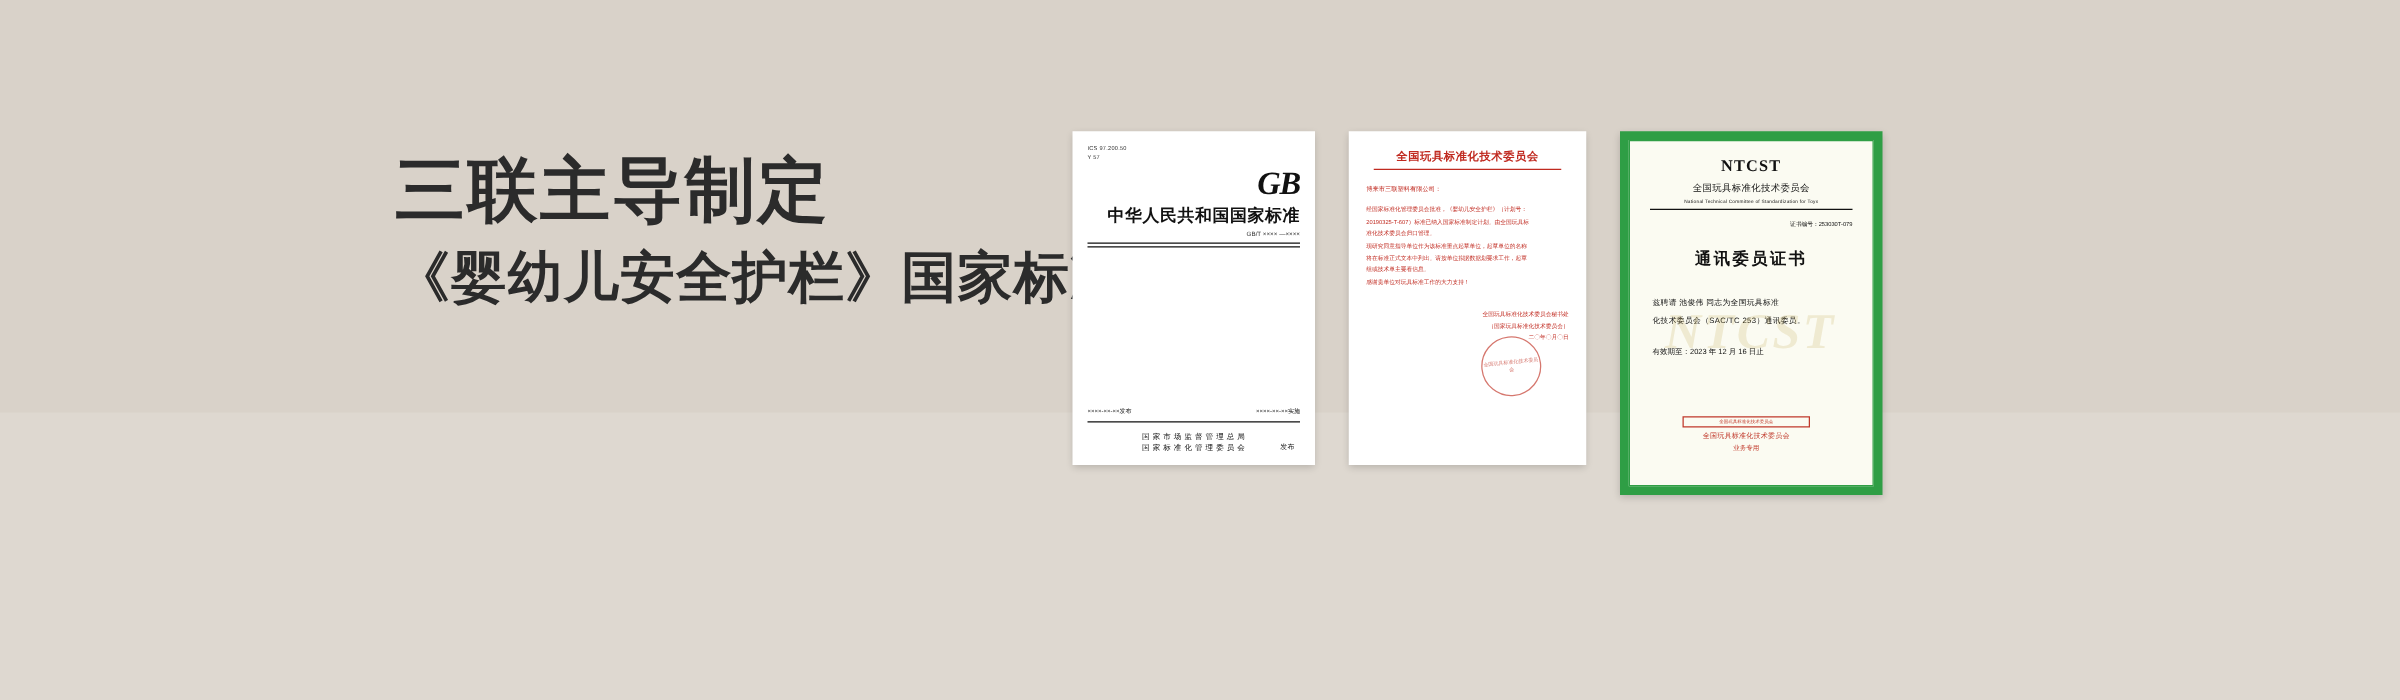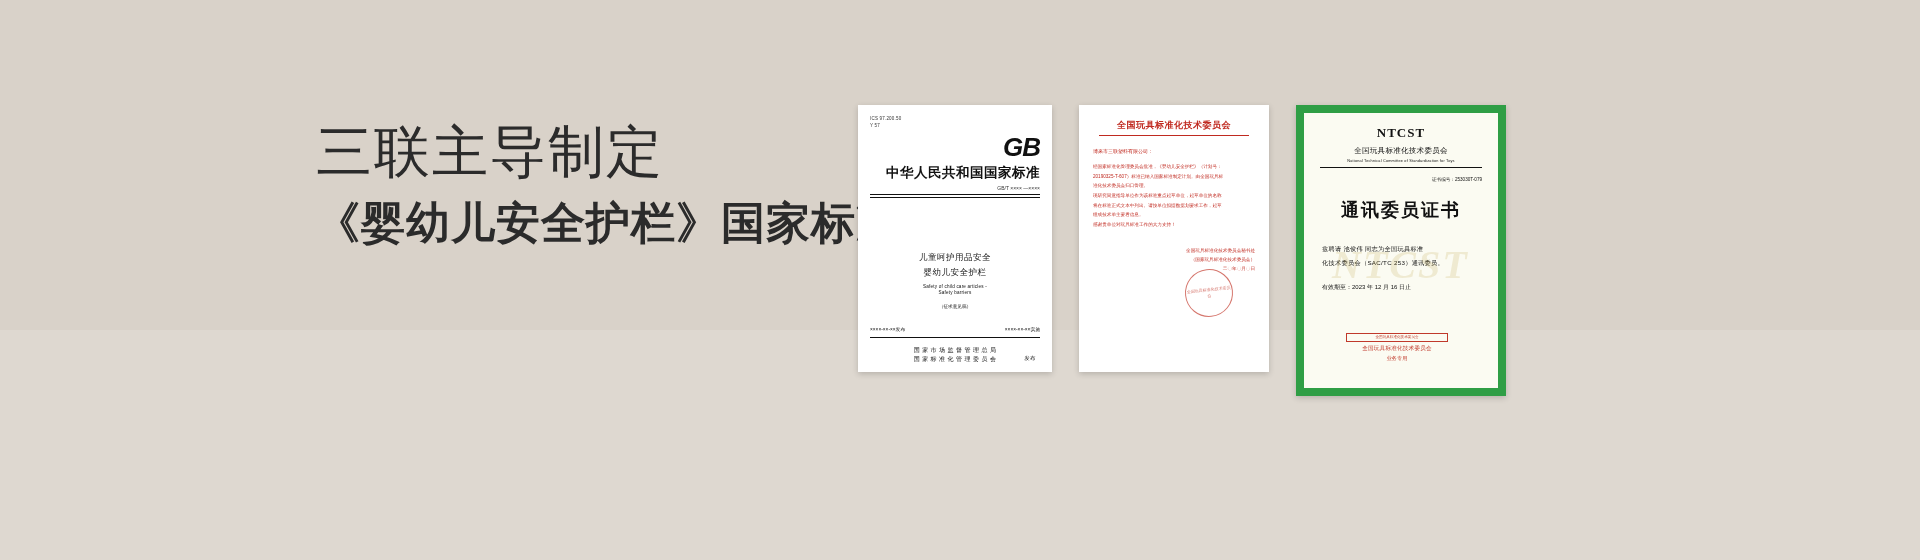--- a/index.html
+++ b/index.html
@@ -33,21 +33,21 @@
 
   
   .text-block {
     position: absolute;
     left: 316px;
     top: 120px;
     width: 560px;
   }
   .headline-1 {
     font-size: 56px;
-    font-weight: normal;
+    font-weight: bold;
     letter-spacing: 2px;
     color: #2b2b2b;
     line-height: 1.15;
     margin: 0;
     white-space: nowrap;
   }
   .headline-2 {
     font-size: 44px;
     font-weight: bold;
     letter-spacing: 1px;
@@ -93,21 +93,21 @@
     color: #333;
     line-height: 1.5;
     letter-spacing: .2px;
   }
   .c1-gb-row {
     display: flex;
     justify-content: flex-end;
     margin: 4px 12px 0 12px;
   }
   .c1-gb {
-    font-family: Liberation Sans, sans-serif;
+    font-family: Liberation Serif, serif;
     font-size: 26px;
     font-weight: bold;
     font-style: italic;
     color: #111;
     letter-spacing: -1px;
     line-height: 1;
   }
   .c1-title {
     margin: 4px 12px 0 12px;
     font-size: 13.5px;
@@ -272,21 +272,21 @@
   }
   .c3-no {
     margin: 9px 16px 0 0;
     text-align: right;
     font-size: 4.6px;
     color: #111;
   }
   .c3-title {
     margin: 16px auto 0 auto;
     text-align: center;
-    font-size: 18px;
+    font-size: 13px;
     font-weight: bold;
     color: #111;
     letter-spacing: 2px;
   }
   .c3-body {
     margin: 20px 18px 0 18px;
     font-size: 6.2px;
     color: #111;
     line-height: 2.2;
     letter-spacing: .3px;
@@ -351,27 +351,20 @@
         <div>Y 57</div>
       </div>
       <div class="c1-gb-row">
         <span class="c1-gb">GB</span>
       </div>
       <div class="c1-title">中华人民共和国国家标准</div>
       <div class="c1-code">GB/T ×××× —××××</div>
       <div class="c1-rule"></div>
       <div class="c1-rule2"></div>
 
-      <div class="c1-mid">
-        <div class="l1">儿童呵护用品安全</div>
-        <div class="l2">婴幼儿安全护栏</div>
-        <div class="en1">Safety of child care articles -</div>
-        <div class="en2">Safety barriers</div>
-        <div class="draft">（征求意见稿）</div>
-      </div>
 
       <div class="c1-dates">
         <span>××××-××-××发布</span>
         <span>××××-××-××实施</span>
       </div>
       <div class="c1-botrule"></div>
       <div class="c1-issuer">
         <div>国 家 市 场 监 督 管 理 总 局</div>
         <div>国 家 标 准 化 管 理 委 员 会</div>
         <span class="fabu">发布</span>

